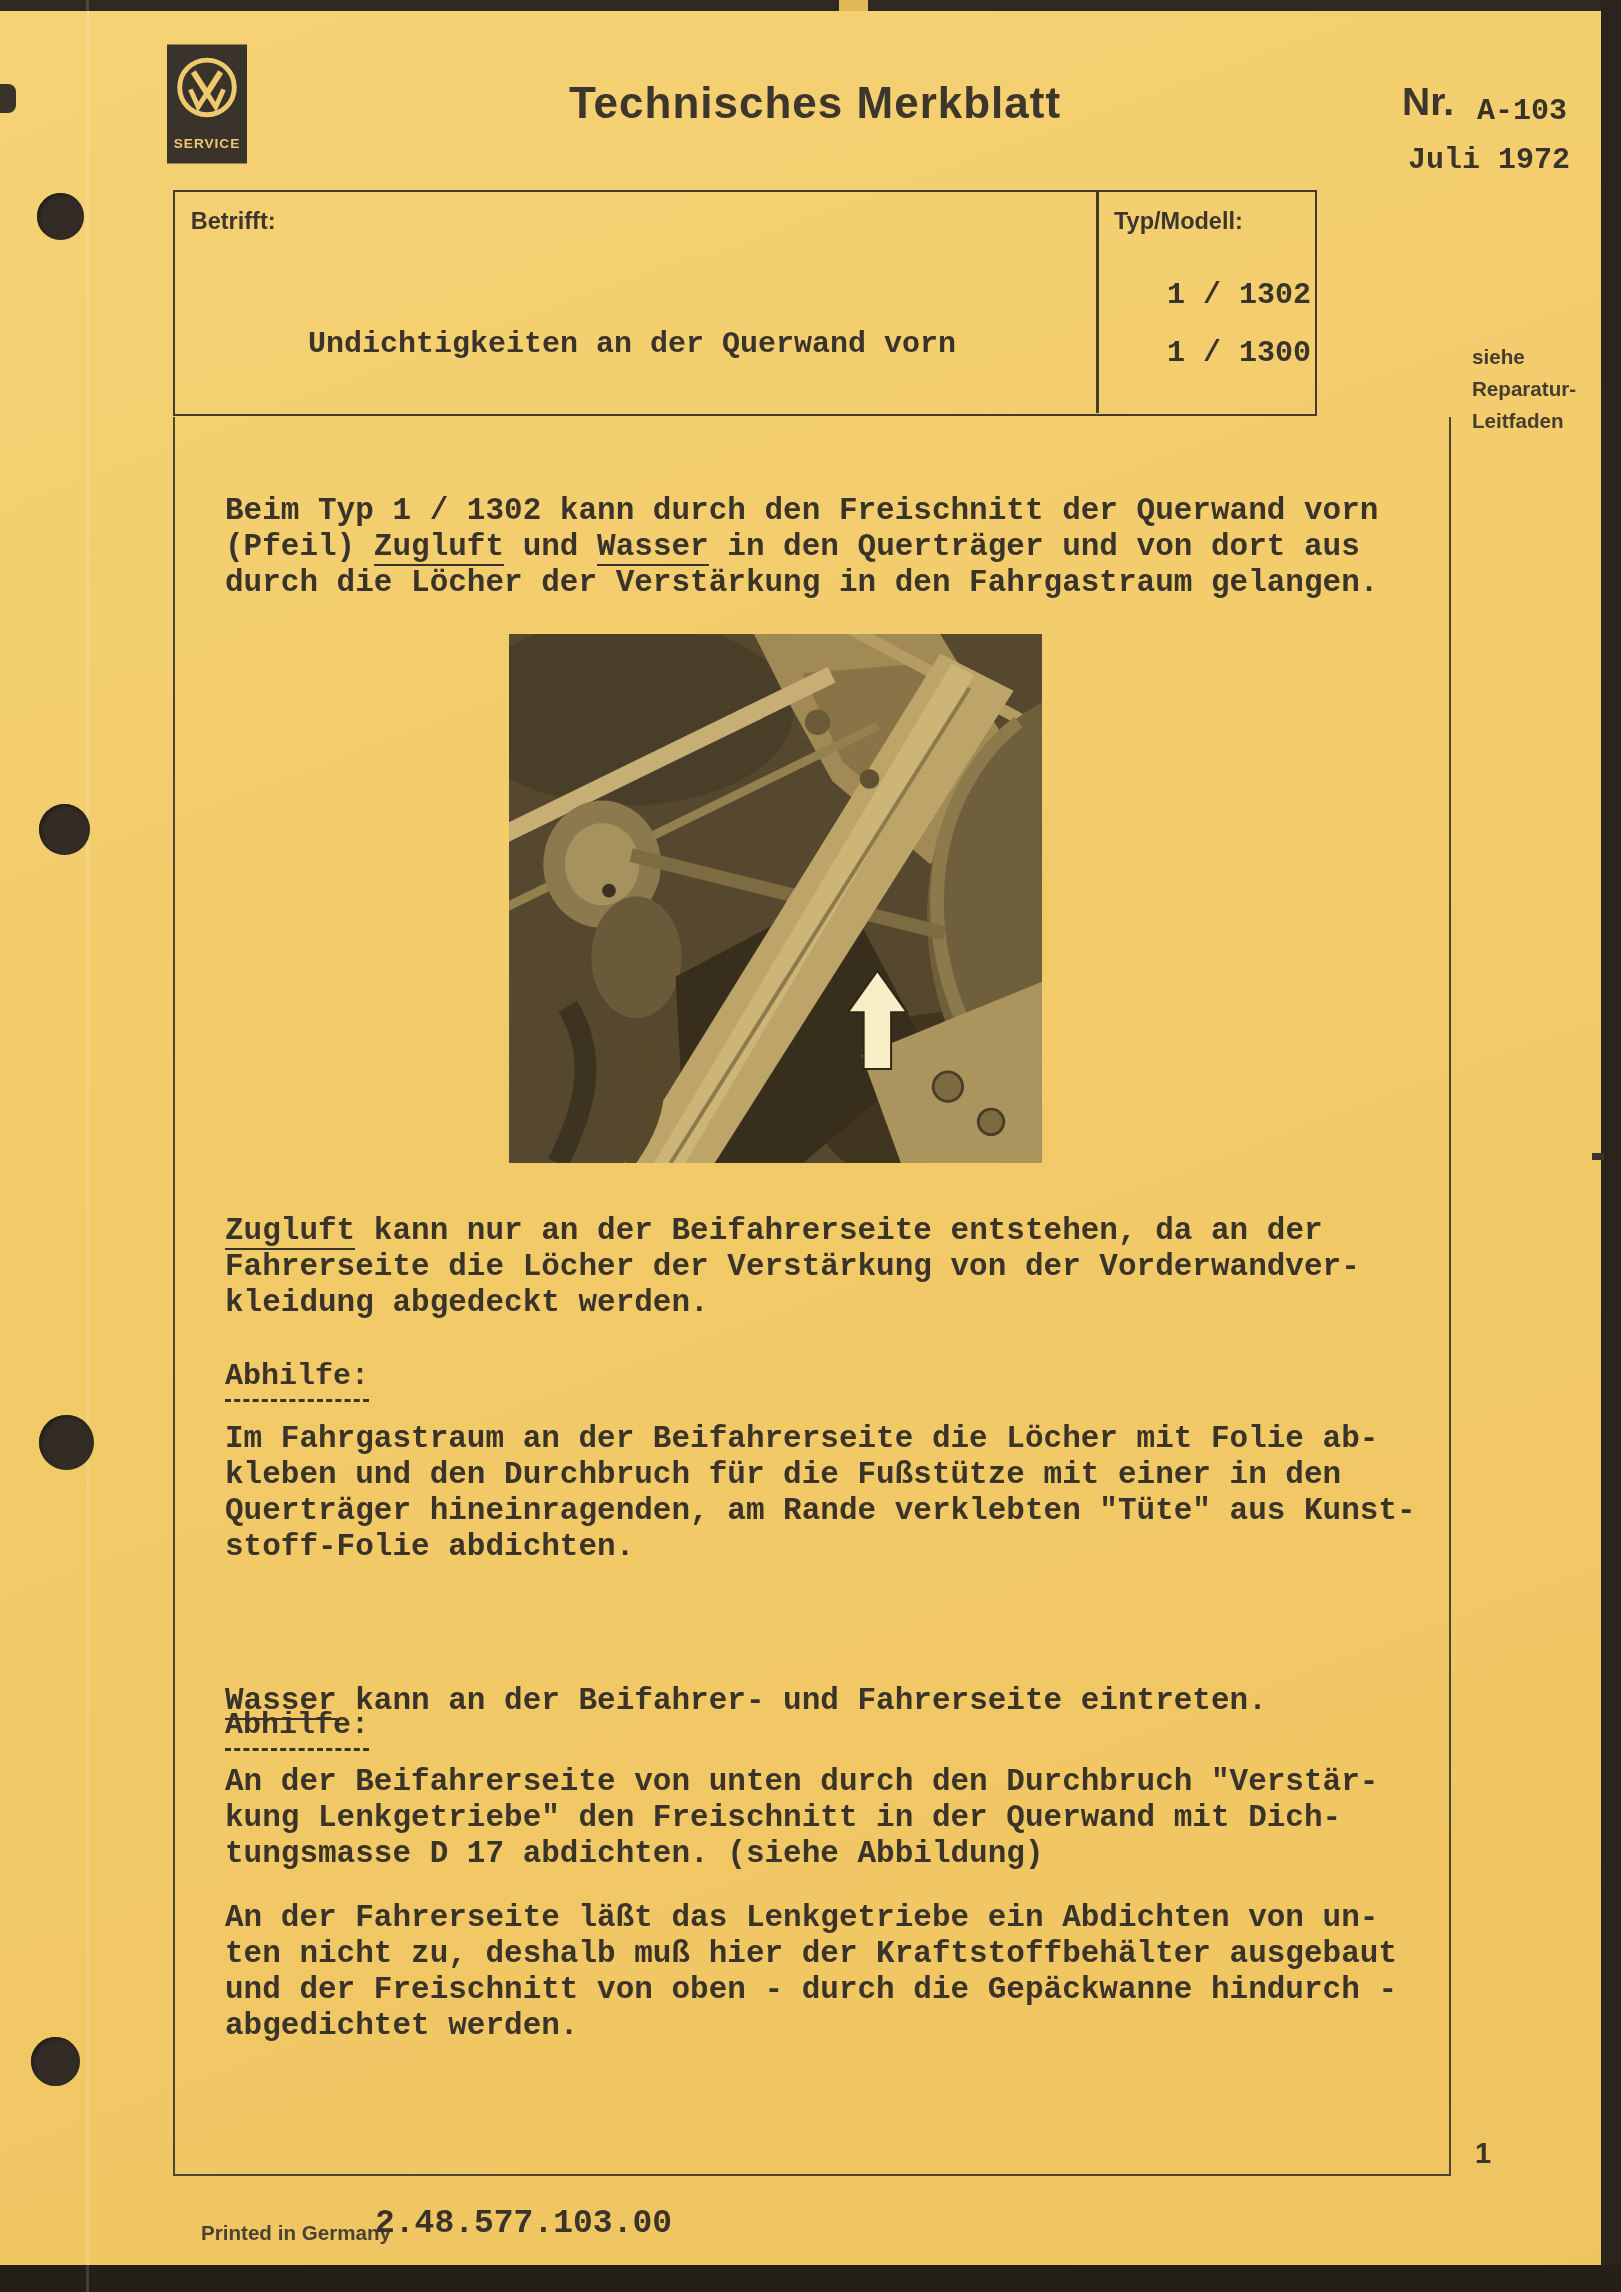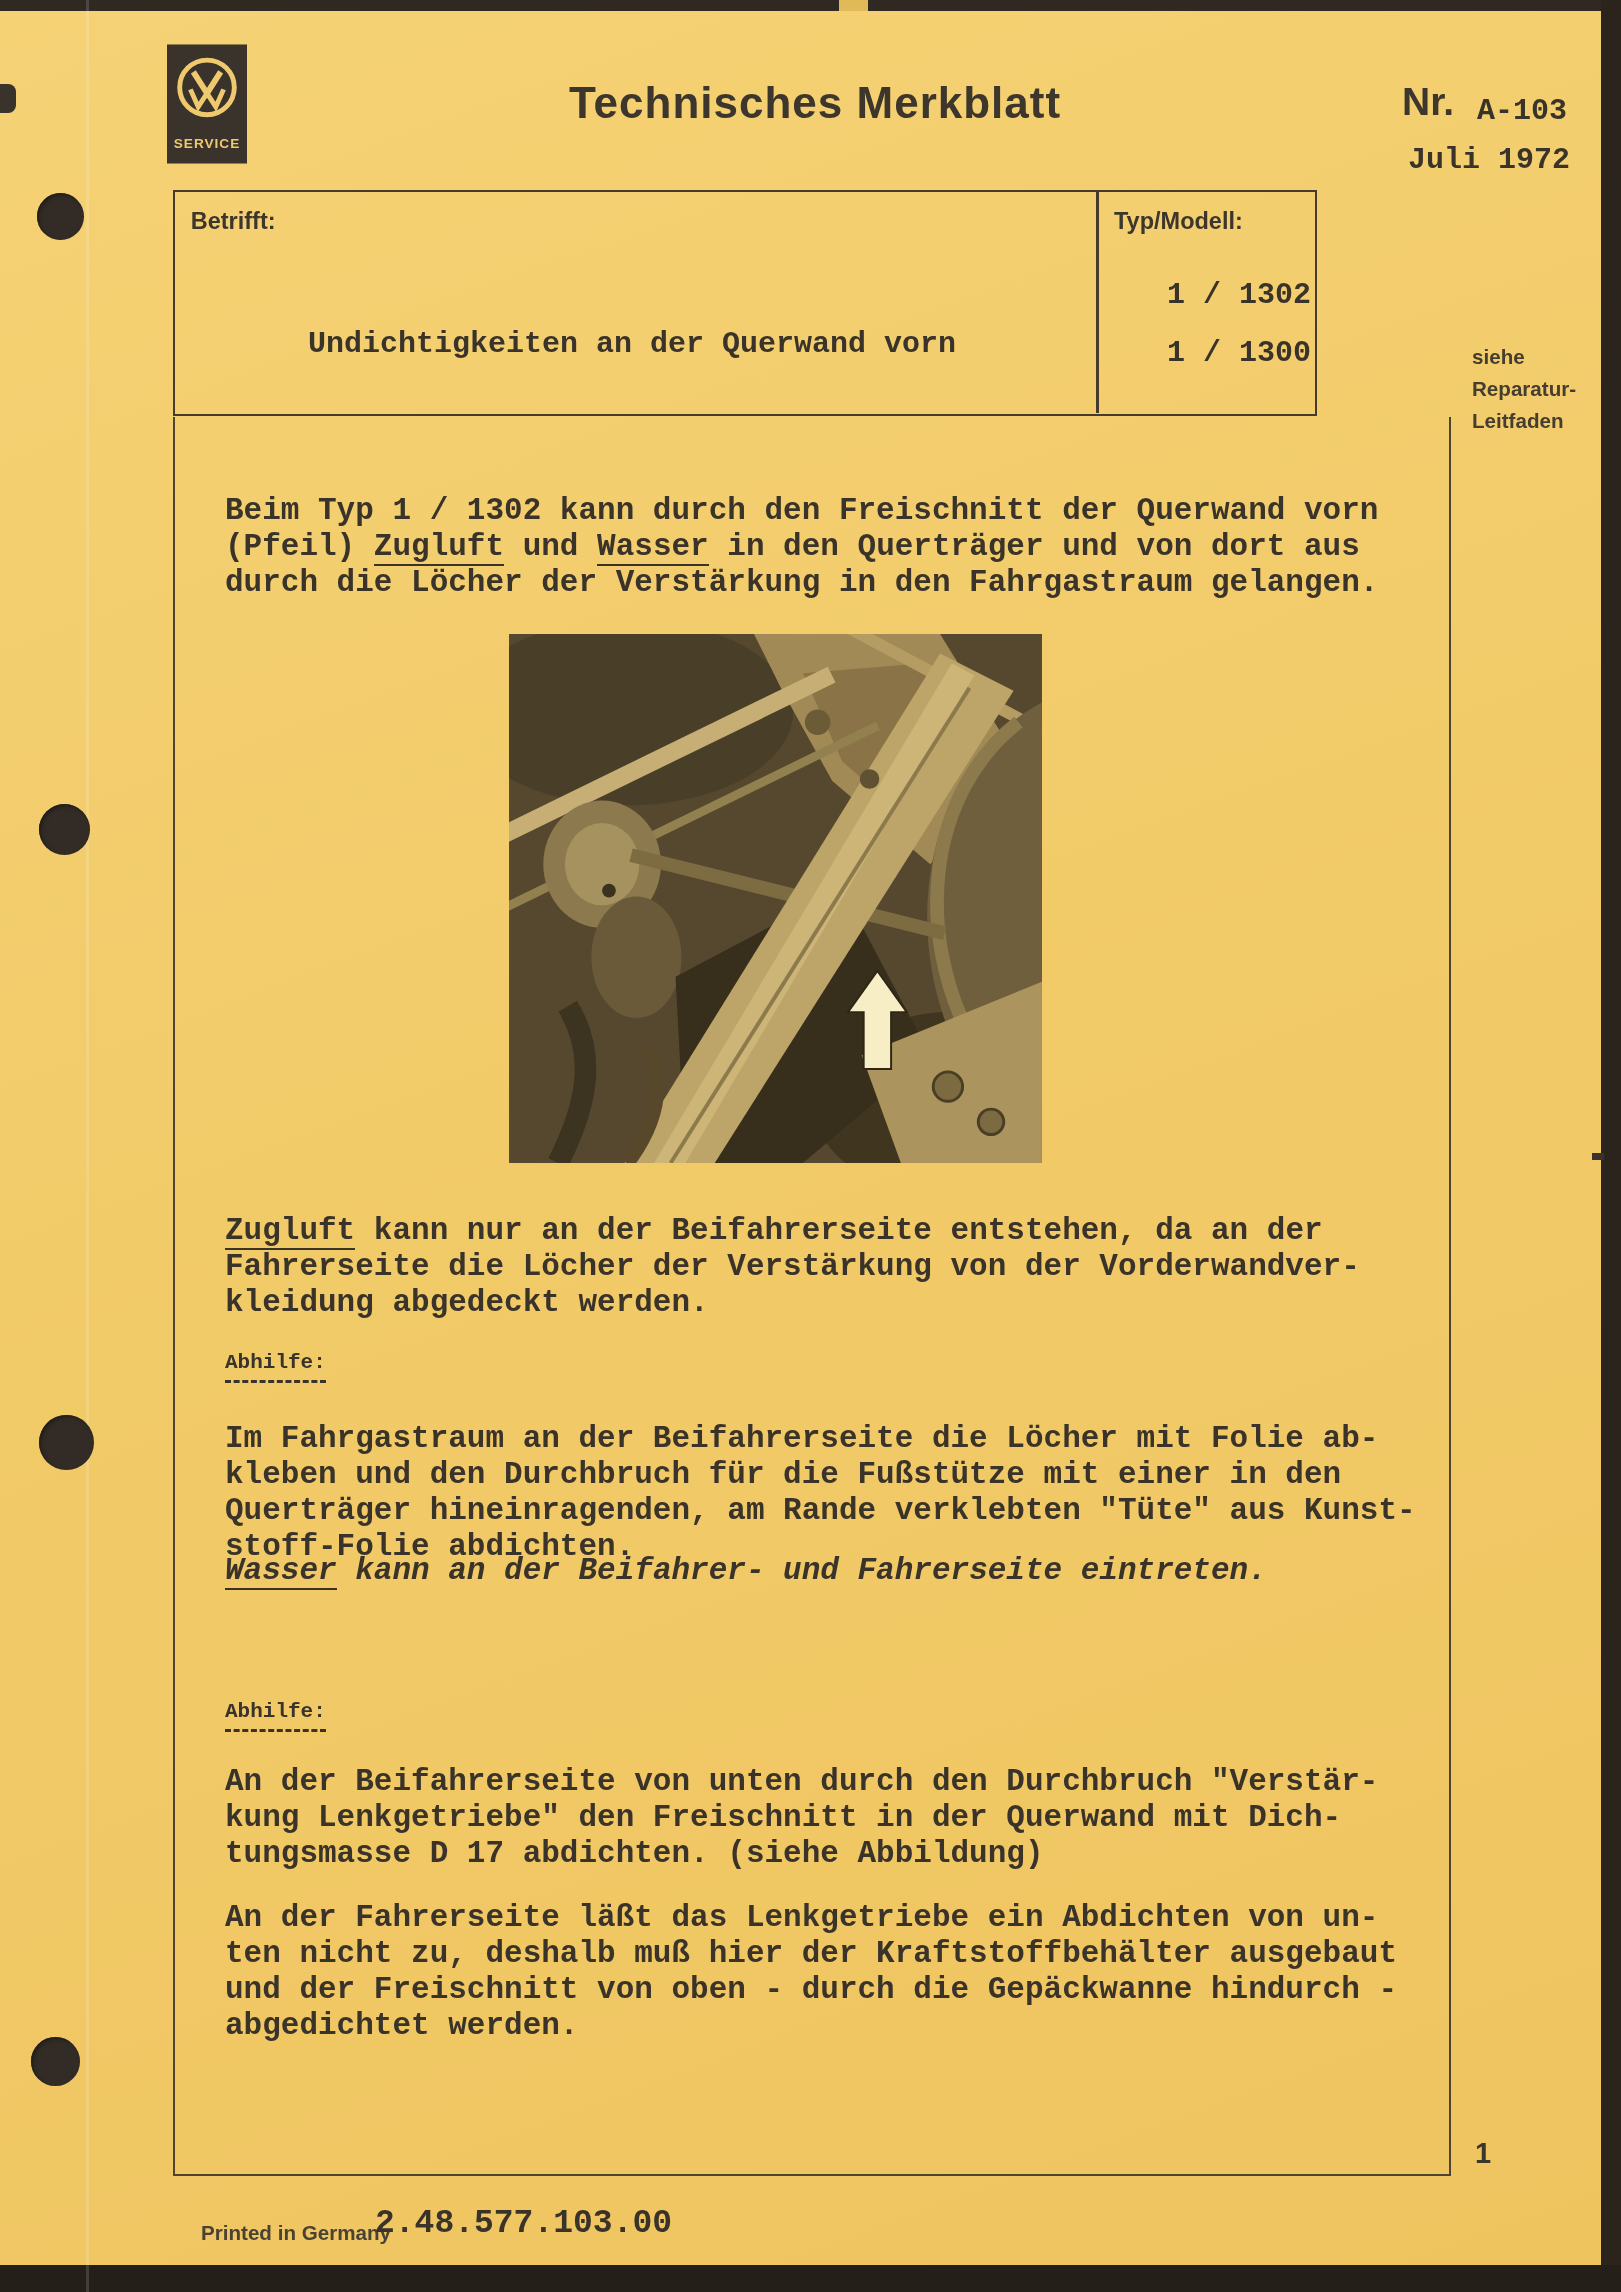--- a/index.html
+++ b/index.html
@@ -40,23 +40,23 @@
   .model-2{position:absolute;left:992px;top:144px;font-size:30px;}
 
   .side-note{position:absolute;left:1472px;top:341px;font-size:20.6px;line-height:32px;color:#453d2f;}
 
   
   .content-box{position:absolute;left:173px;top:417px;width:1278px;height:1759px;box-sizing:border-box;
                border-left:2px solid #4e4433;border-right:2px solid #4e4433;border-bottom:2px solid #4e4433;}
 
   
   .para{position:absolute;left:225px;font-size:31px;line-height:36px;white-space:pre;}
-  .p1{top:493px;} .p2{top:1213px;} .p3{top:1421px;} .p4{top:1553px;font-style:italic;} .p5{top:1764px;} .p6{top:1900px;}
+  .p1{top:493px;} .p2{top:1213px;} .p3{top:1421px;} .p4{top:1683px;} .p5{top:1764px;} .p6{top:1900px;}
   .u{border-bottom:2.9px solid #3a332a;}
-  .heading{position:absolute;left:225px;font-size:21px;}
+  .heading{position:absolute;left:225px;font-size:30px;margin-top:8px;}
   .heading span{display:inline-block;border-bottom:3.9px dashed #3a332a;padding-bottom:5.9px;}
   .hd1{top:1351px;} .hd2{top:1700px;}
 
   .photo{position:absolute;left:509px;top:634px;width:533px;height:529px;}
 
   
   .footer-printed{position:absolute;left:161px;top:2221px;font-size:20.6px;font-weight:700;color:#4a4233;margin-left:40px;}
   .footer-part-number{position:absolute;left:375px;top:2205px;font-size:33px;}
   .page-number{position:absolute;left:1475px;top:2137px;font-size:29px;font-weight:700;}
 </style>

